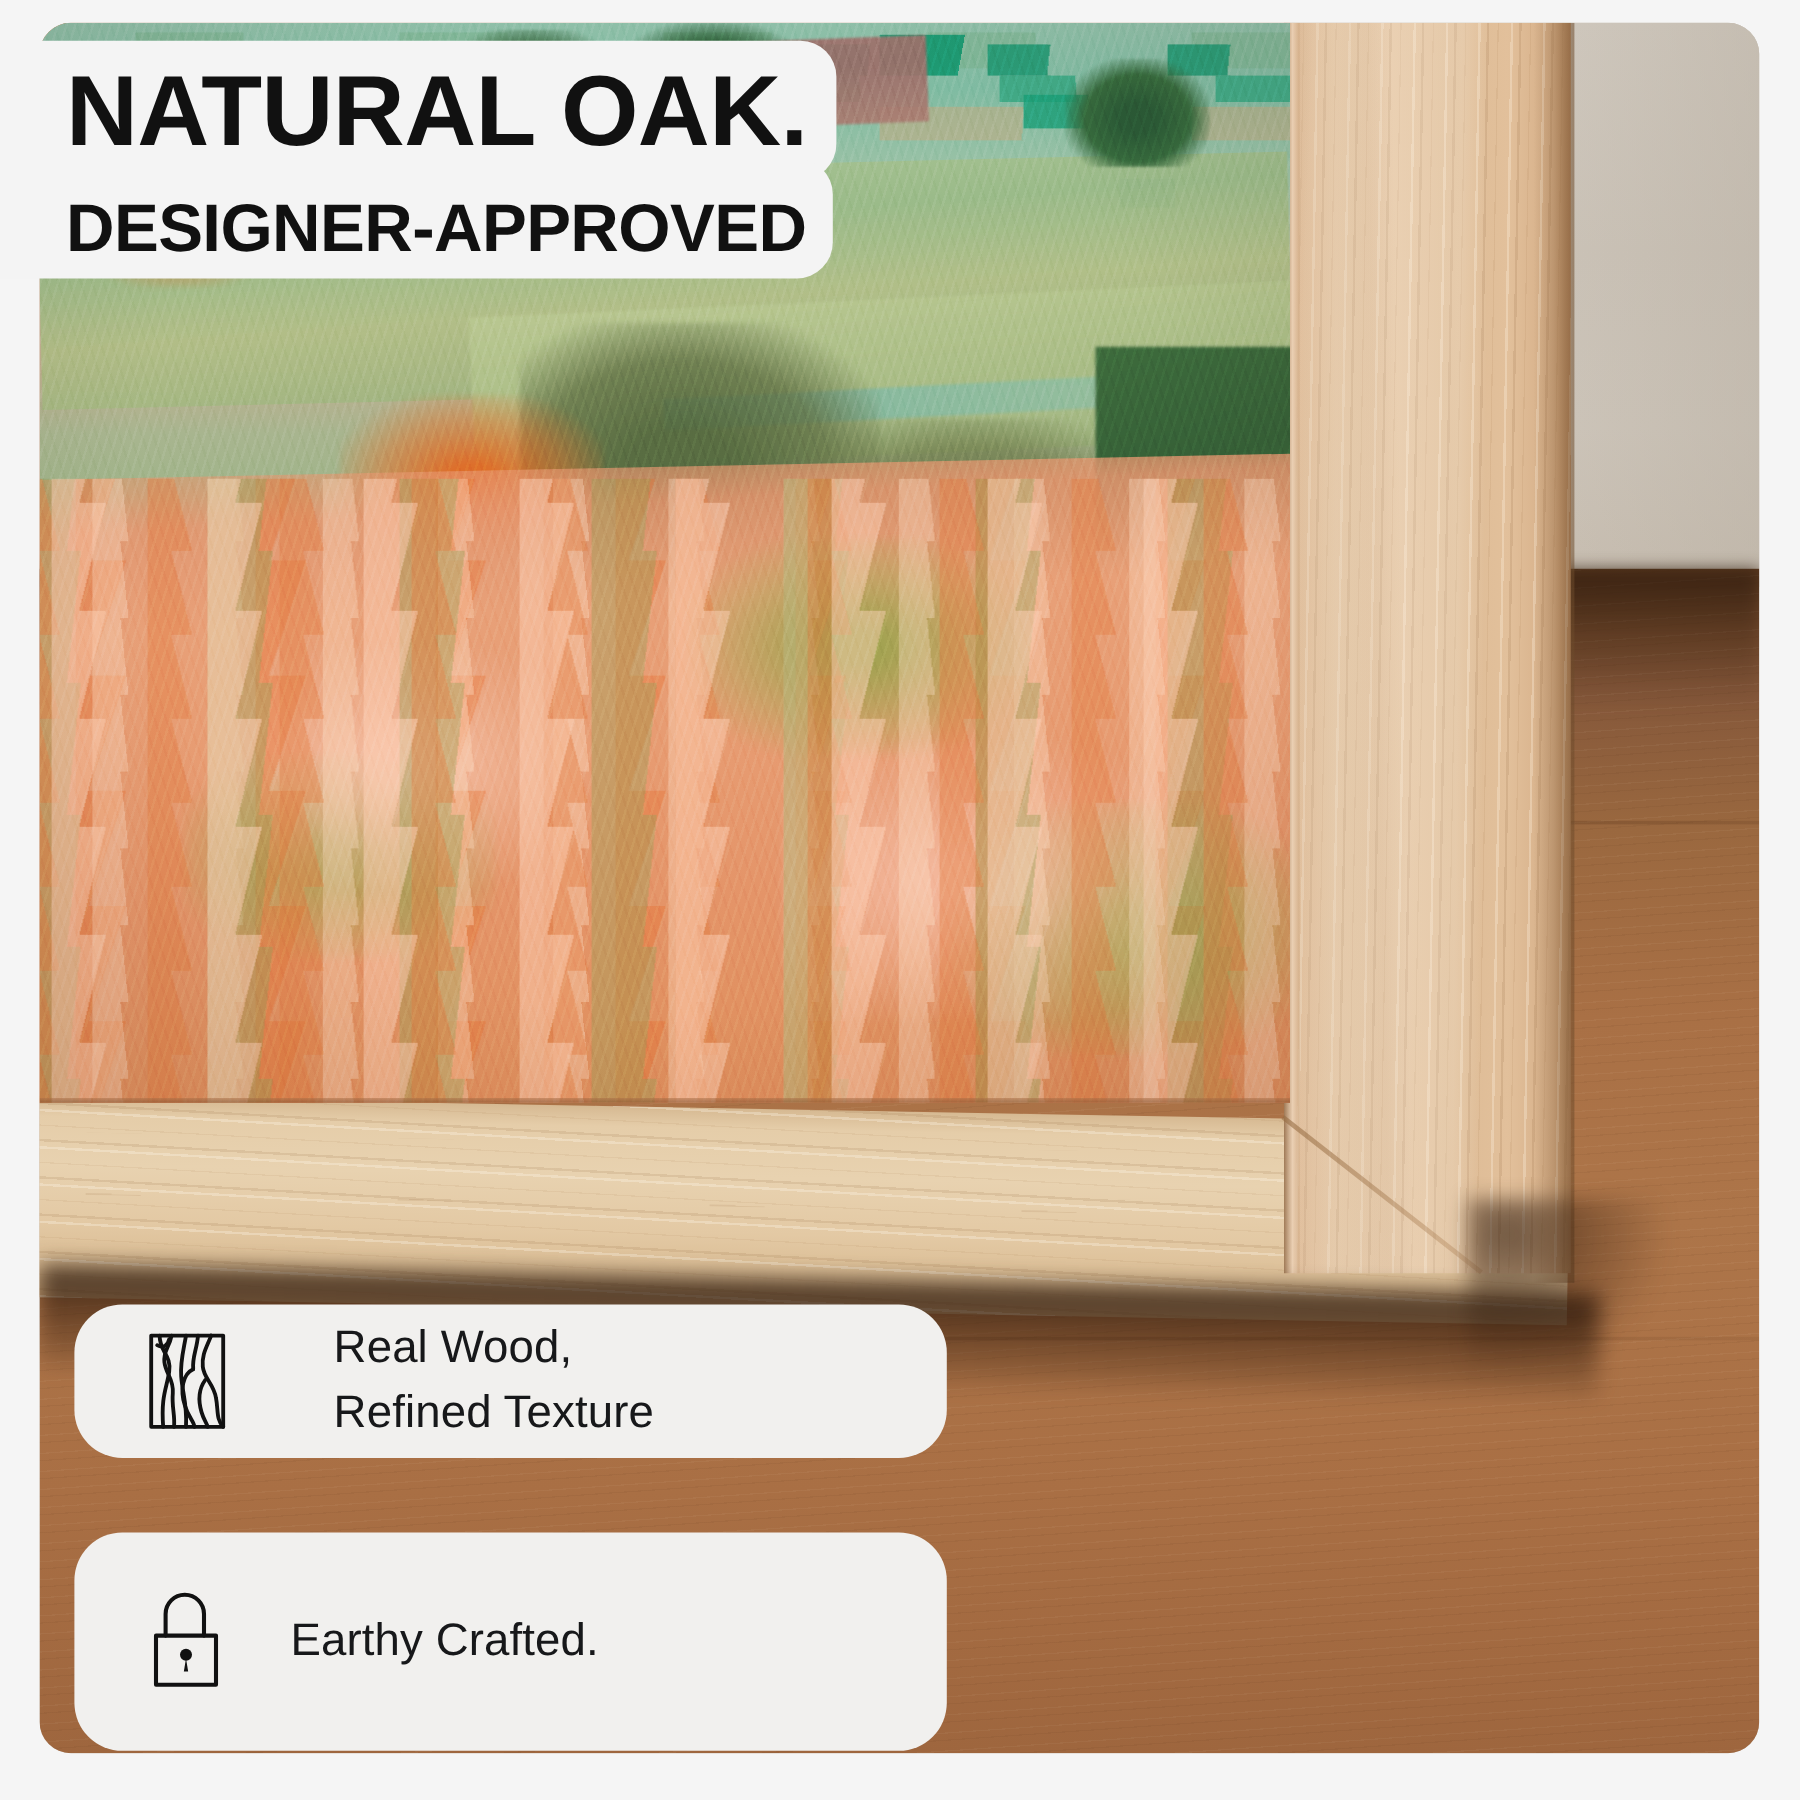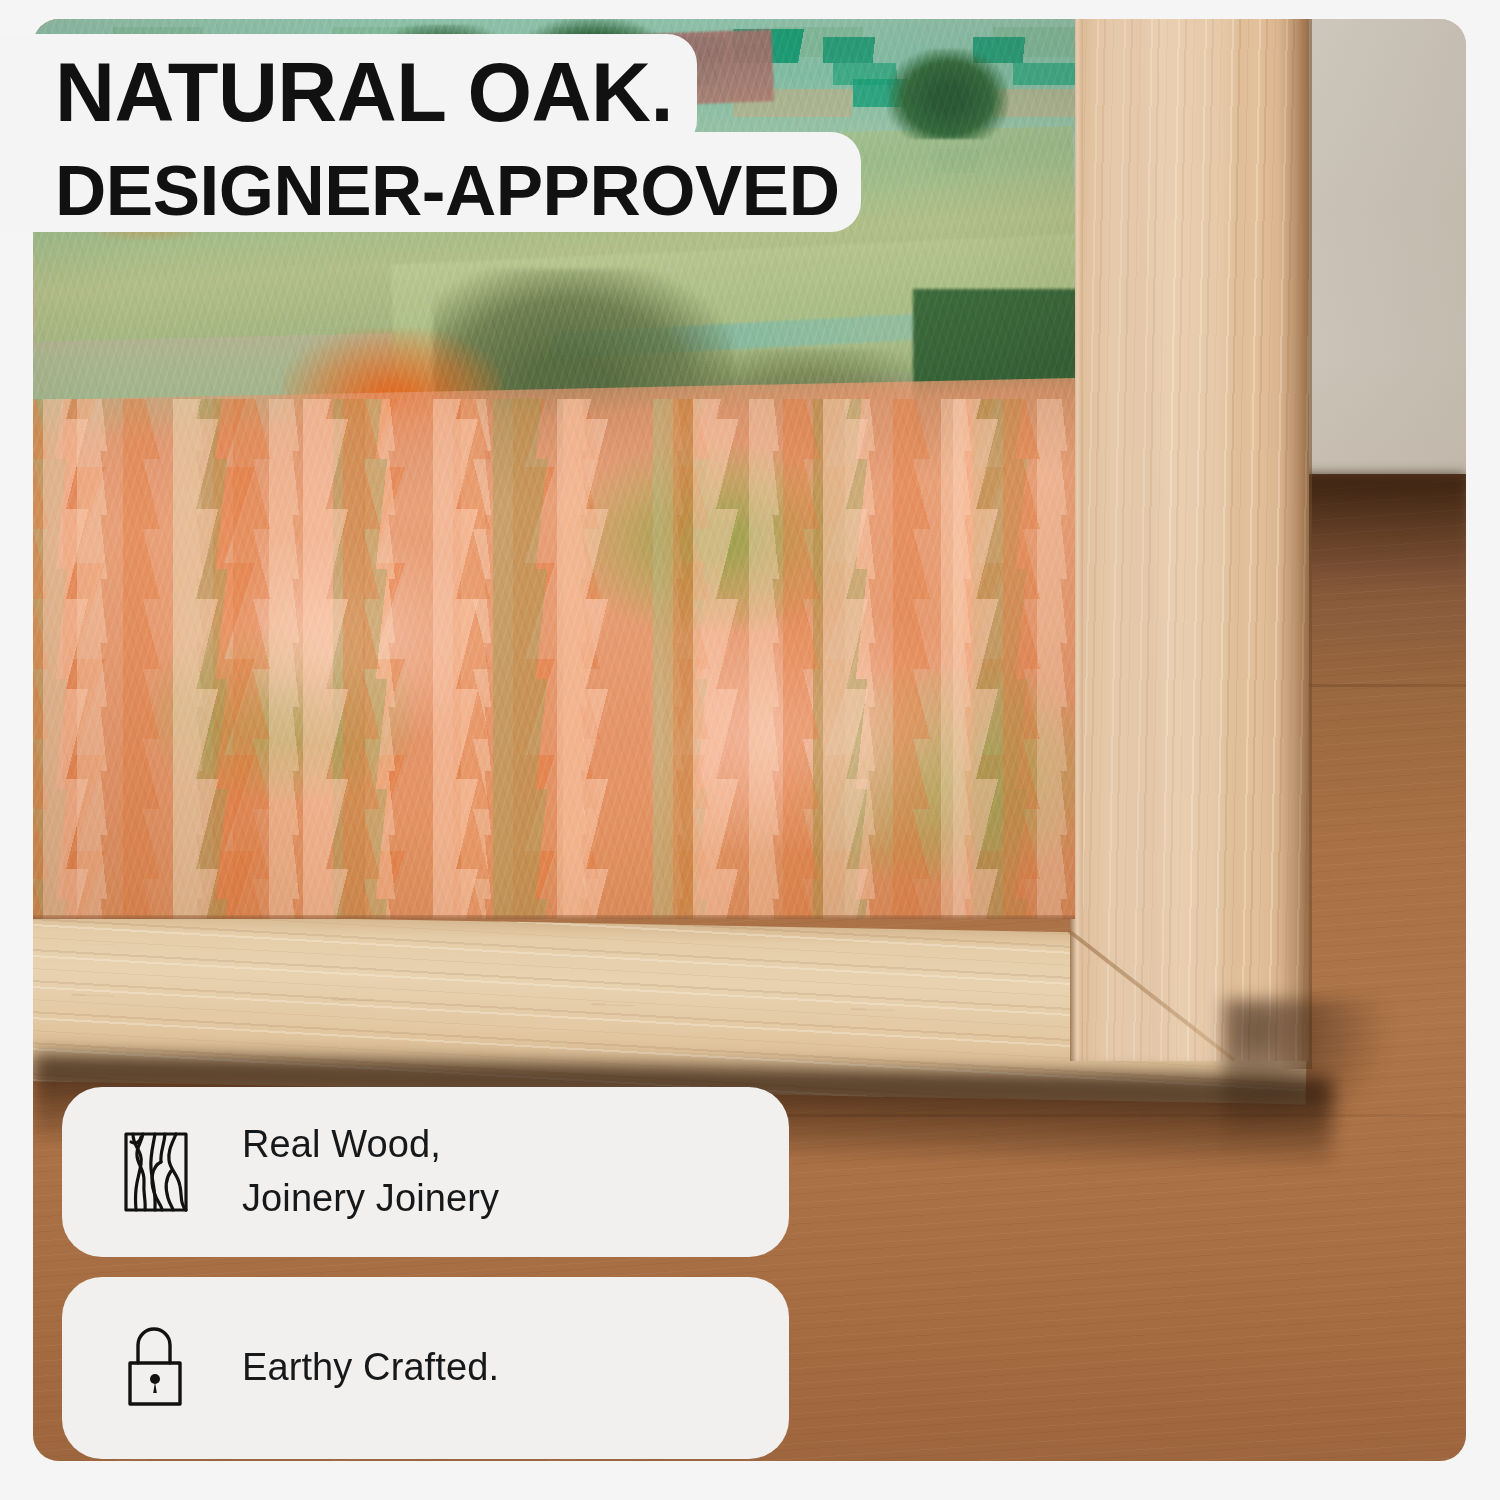--- a/index.html
+++ b/index.html
@@ -423,31 +423,31 @@
     height: 116px;
     padding: 0 24px 0 55px;
     border-radius: 0 30px 30px 0;
     font-size: 83px;
   }
   .headline-2 {
     top: 132px;
     height: 100px;
     padding: 16px 22px 0 55px;
     border-radius: 0 30px 30px 0;
-    font-size: 71px;
+    font-size: 56px;
   }
   .badge {
     position: absolute;
     background: #f1f0ee;
     border-radius: 40px;
     display: flex;
     align-items: center;
     padding: 0 40px 0 46px;
   }
-  .badge-1 { top: 1087px; left: 62px; width: 727px; height: 170px; }
+  .badge-1 { top: 1087px; left: 62px; width: 727px; height: 128px; gap: 36px; }
   .badge-2 { top: 1277px; left: 62px; width: 727px; height: 182px; }
 
   .badge-icon {
     flex: 0 0 auto;
     width: 96px;
     height: 96px;
     display: flex;
     align-items: center;
     justify-content: center;
     margin-right: 38px;
@@ -538,21 +538,21 @@
         <path d="M45 8 C43 20, 40 30, 41 42 C42 56, 46 64, 45 84"></path>
         <path d="M55 8 C54 20, 50 26, 51 36"></path>
         <path d="M66 8 C62 18, 58 24, 59 34 C60 44, 68 48, 70 60 C72 70, 70 78, 76 84"></path>
         <path d="M51 36 C42 40, 40 54, 44 66 C47 76, 52 80, 52 84"></path>
         <path d="M61 45 C56 52, 55 62, 58 72 C60 79, 63 82, 63 84"></path>
         <path d="M21 16 C26 19, 30 16, 31 11"></path>
       </svg>
     </span>
     <span class="badge-text">
       <span class="l">Real Wood,</span>
-      <span class="l">Joinery Joinery</span>
+      <span class="l">Refined Texture</span>
     </span>
   </div>
 
   <div class="badge badge-2">
     <span class="badge-icon">
       <svg width="92" height="92" viewBox="0 0 92 92" fill="none" stroke="#111111" stroke-width="3.4" stroke-linecap="round" stroke-linejoin="round">
         <path d="M28 41 V23 A16 16 0 0 1 60 23 V41"></path>
         <rect x="20" y="41" width="50" height="41"></rect>
         <circle cx="45" cy="57" r="5" fill="#111111" stroke="none"></circle>
         <path d="M45 60 L43.2 71 H46.8 Z" fill="#111111" stroke="none"></path>

